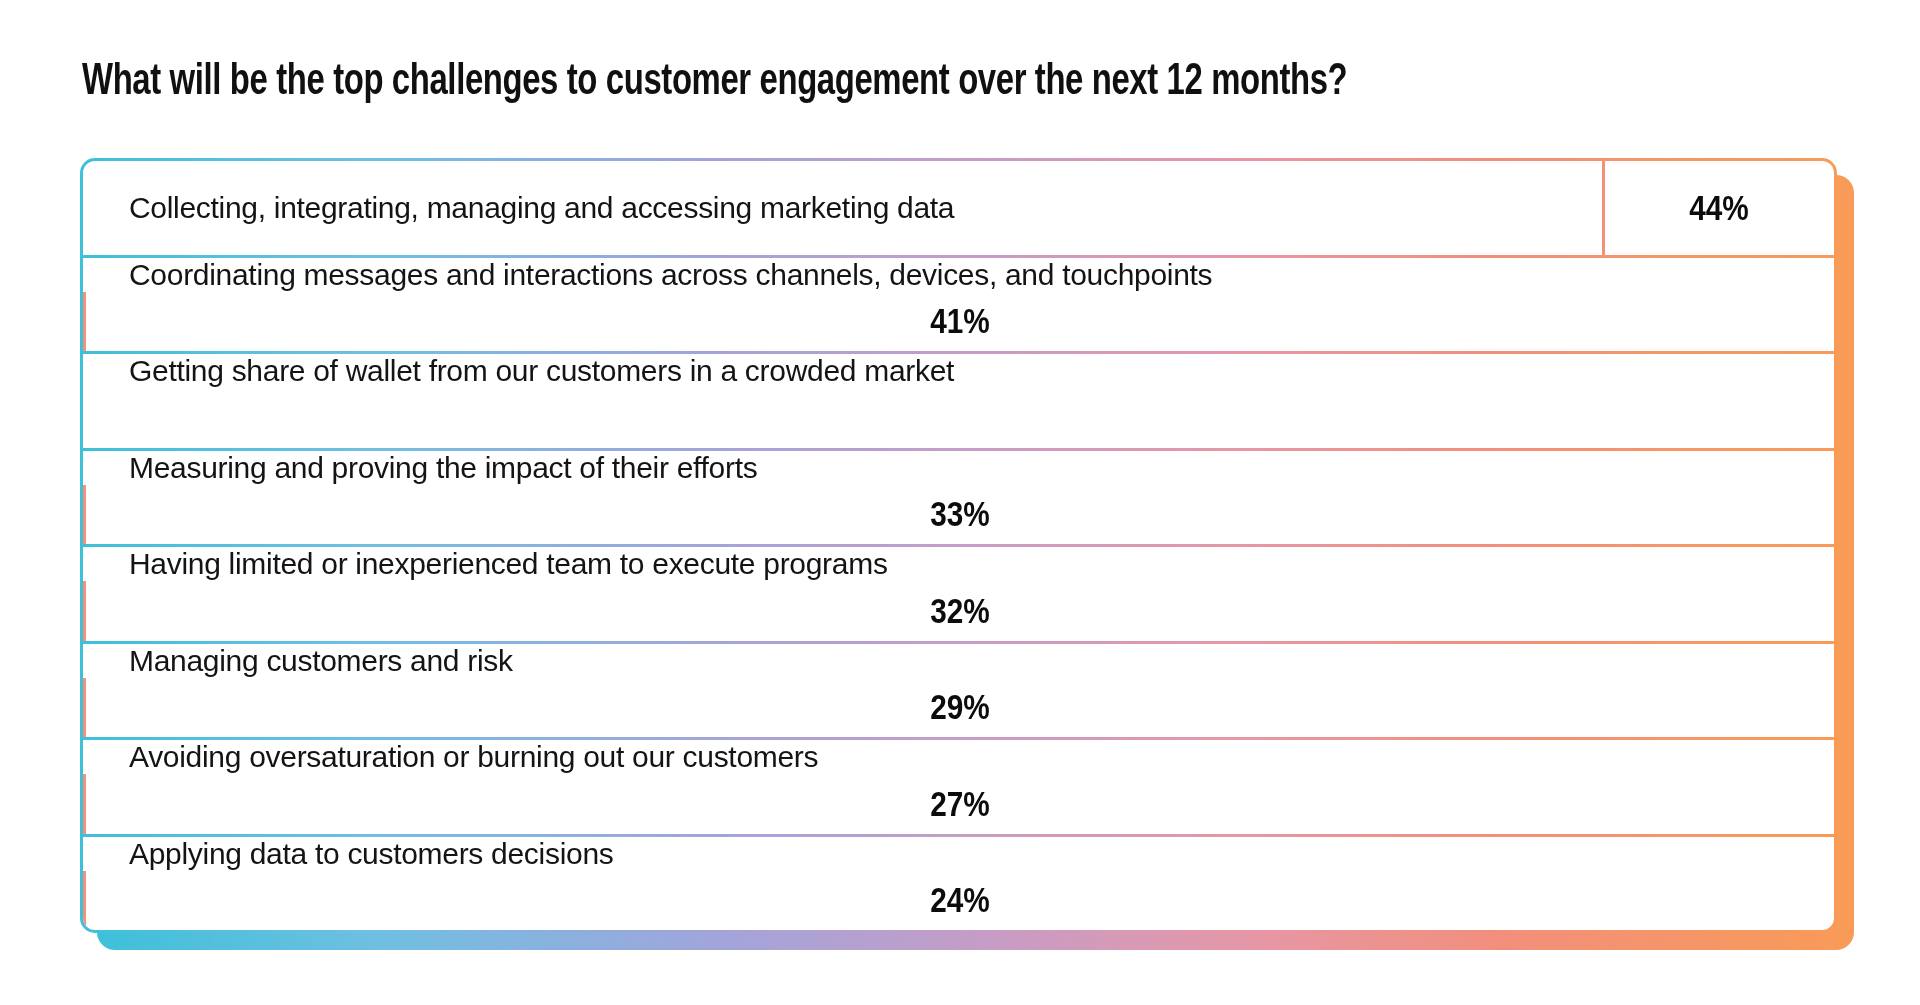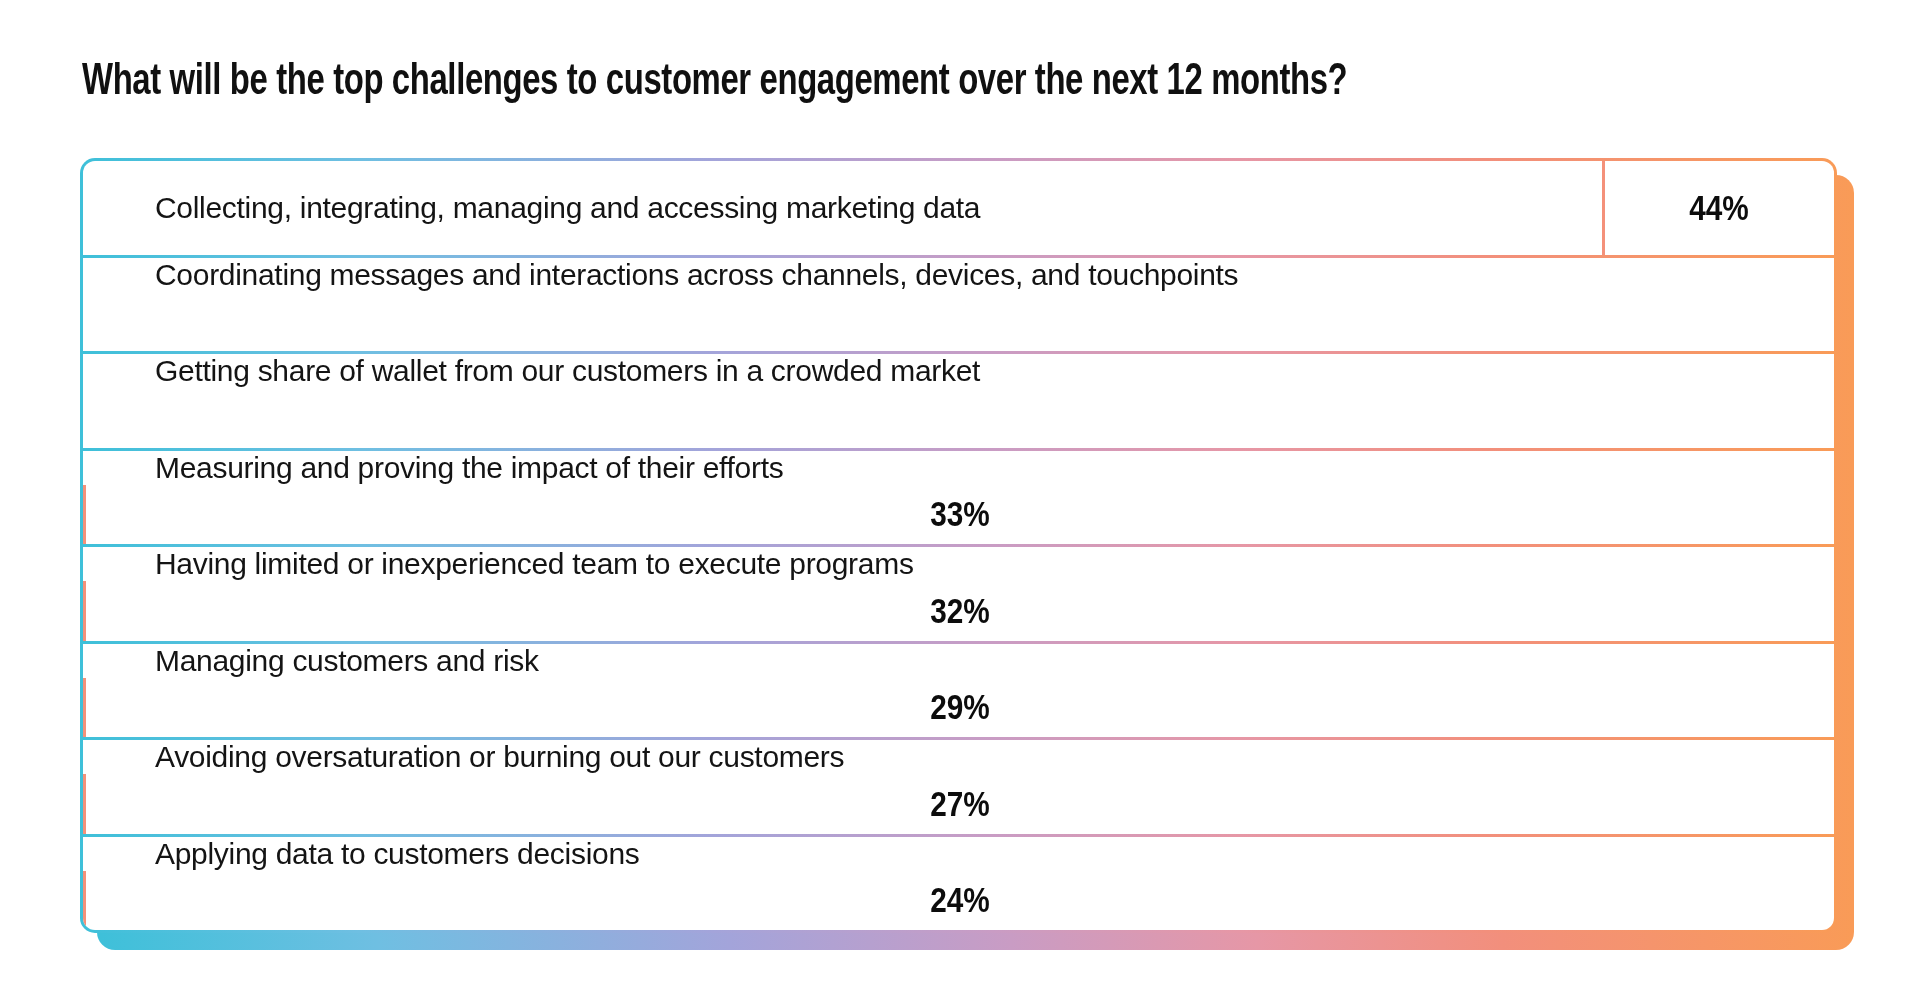--- a/index.html
+++ b/index.html
@@ -75,21 +75,21 @@
   .row + .row {
     border-top: 3px solid;
     border-image: linear-gradient(90deg,
       #3EC0D9 0%, #6FBFE2 16%, #A3A4DA 36%, #C99CC4 52%,
       #E697A6 66%, #F28F7C 80%, #F99B57 100%) 1;
     flex-direction: column;
   }
   .cell-label {
     width: 1519px;
     box-sizing: border-box;
-    padding-left: 72px;
+    padding-left: 46px;
     padding-right: 30px;
     display: flex;
     align-items: center;
     font-size: 30px;
     font-weight: 400;
     letter-spacing: -0.3px;
     color: #141414;
     white-space: nowrap;
     overflow: hidden;
   }
@@ -124,20 +124,23 @@
 
       <div class="row">
         <div class="cell-label">Collecting, integrating, managing and accessing marketing data</div>
         <div class="cell-value">
           <span class="pct">44%</span>
         </div>
       </div>
 
       <div class="row">
         <div class="cell-label">Coordinating messages and interactions across channels, devices, and touchpoints</div>
+        <div class="cell-value">
+          <span class="pct">41%</span>
+        </div>
       </div>
 
       <div class="row">
         <div class="cell-label">Getting share of wallet from our customers in a crowded market</div>
       </div>
 
       <div class="row">
         <div class="cell-label">Measuring and proving the impact of their efforts</div>
         <div class="cell-value">
           <span class="pct">33%</span>

